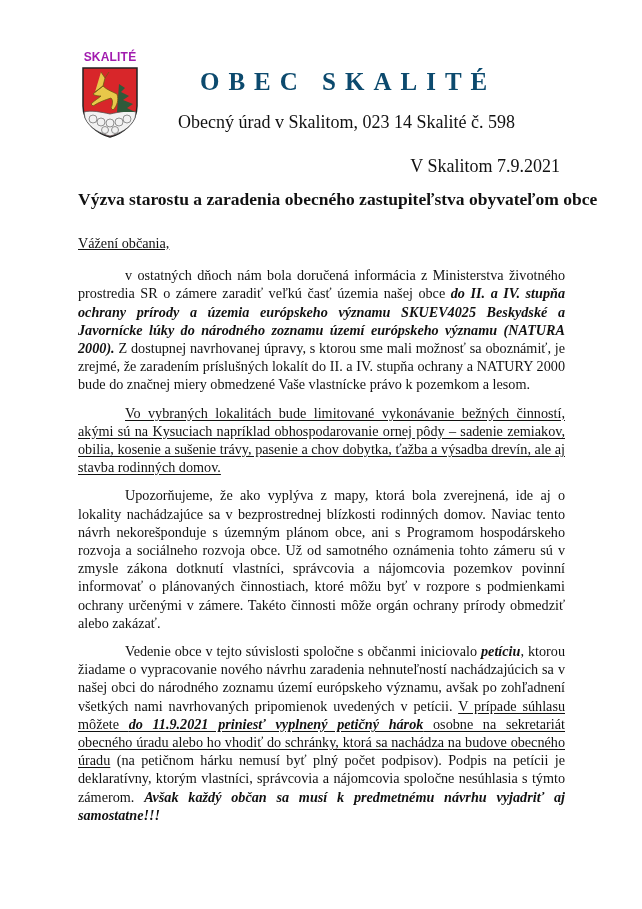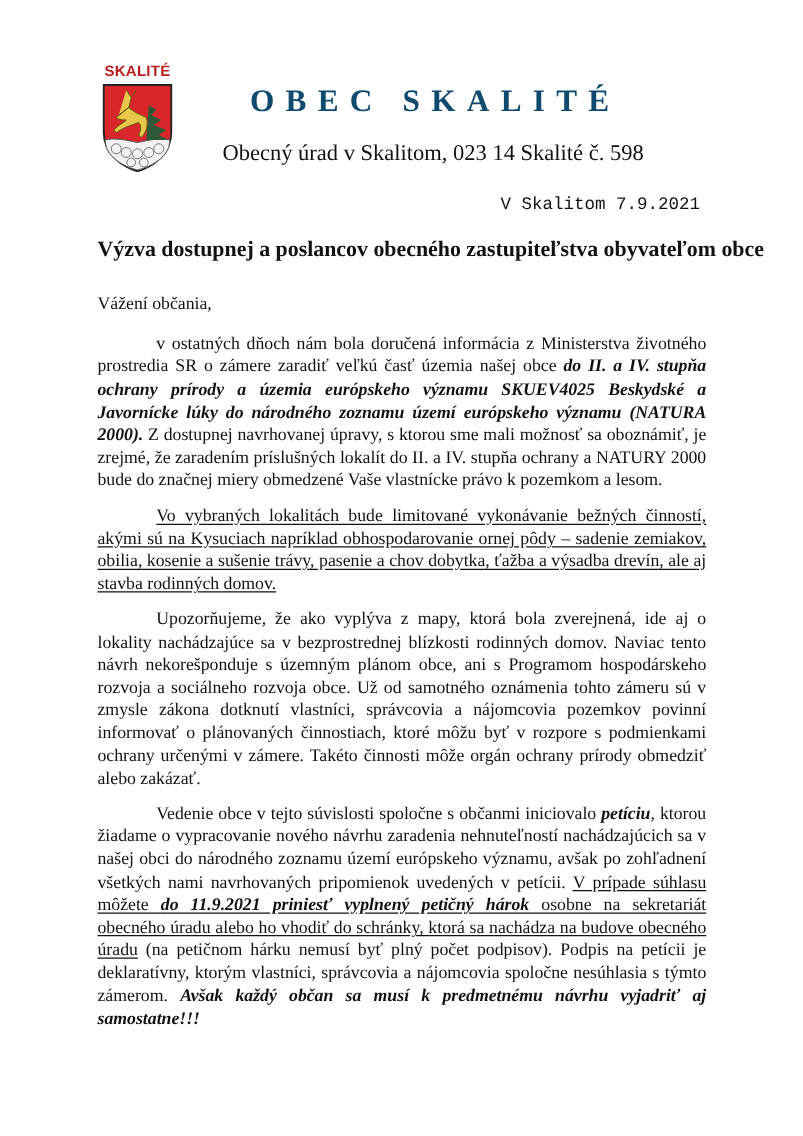--- a/index.html
+++ b/index.html
@@ -1,26 +1,26 @@
 <!DOCTYPE html>
 <html><head>
 <meta charset="utf-8">
 <style>
   html, body { margin:0; padding:0; background:#ffffff; }
   body { width:642px; height:909px; position:relative; font-family:"Liberation Serif", serif; color:#111; overflow:hidden; }
   .logo { position:absolute; left:78px; top:50px; width:64px; }
-  .logo-label { font-family:"Liberation Sans", sans-serif; font-weight:bold; font-size:12px; text-align:center; letter-spacing:0.2px; color:#b91c1c; line-height:14px; }
+  .logo-label { font-family:"Liberation Sans", sans-serif; font-weight:bold; font-size:12px; text-align:center; letter-spacing:0.2px; color:#a21caf; line-height:14px; }
   .logo svg { display:block; margin:2px auto 0; }
   .org-title { position:absolute; left:200px; top:68px; font-size:25px; font-weight:bold; letter-spacing:9px; color:#0c4a6e; }
   .org-address { position:absolute; left:178px; top:112px; font-size:18px; }
-  .date { position:absolute; right:82px; top:156px; font-size:14px;font-family:Liberation Mono, monospace; }
+  .date { position:absolute; right:82px; top:156px; font-size:18px; }
   .doc-title { position:absolute; left:78px; top:189px; font-size:17.5px; font-weight:bold; white-space:nowrap; }
   .body { position:absolute; left:78px; top:234px; width:487px; font-size:14.2px; line-height:18.2px; text-align:justify; }
   .body p { margin:0 0 10px 0; }
-  .salutation { margin-bottom:14px !important; }
+  .salutation { margin-bottom:14px !important;text-decoration:underline; }
   .indent { text-indent:47px; }
   u { text-decoration:underline; text-underline-offset:2px; }
   b { font-weight:bold;font-style:italic; }
 </style>
 </head>
 <body>
 
 <div class="logo">
   <div class="logo-label">SKALITÉ</div>
   <svg width="58" height="72" viewBox="0 0 58 72">
@@ -36,21 +36,21 @@
     <path d="M38 18 L44 22 L40 26 L48 30 L42 34 L52 38 L46 42 L54 46 L36 46 Z" fill="#2f5a3a"></path>
     <path d="M14 26 L22 20 L24 12 L20 6 M24 12 L28 6 M22 20 C26 24 32 26 36 28 C38 34 36 40 32 44 L30 42 C32 38 32 34 30 32 C24 34 18 36 12 40 L10 38 C14 34 18 32 20 30 C18 30 14 30 12 28 Z" fill="#e8c84a" stroke="#6b5a10" stroke-width="0.8"></path>
   </svg>
 </div>
 
 <div class="org-title">OBEC SKALITÉ</div>
 <div class="org-address">Obecný úrad v Skalitom, 023 14 Skalité č. 598</div>
 
 <div class="date">V Skalitom 7.9.2021</div>
 
-<div class="doc-title">Výzva dostupnej a poslancov obecného zastupiteľstva obyvateľom obce</div>
+<div class="doc-title">Výzva starostu a zaradenia obecného zastupiteľstva obyvateľom obce</div>
 
 <div class="body">
   <p class="salutation">Vážení občania,</p>
 
   <p class="indent"><span>v ostatných dňoch nám bola doručená informácia z Ministerstva životného prostredia SR o zámere zaradiť veľkú časť územia našej obce </span><b>do II. a IV. stupňa ochrany prírody a územia európskeho významu SKUEV4025 Beskydské a Javornícke lúky do národného zoznamu území európskeho významu (NATURA 2000).</b><span> Z dostupnej navrhovanej úpravy, s ktorou sme mali možnosť sa oboznámiť, je zrejmé, že zaradením príslušných lokalít do II. a IV. stupňa ochrany a NATURY 2000 bude do značnej miery obmedzené Vaše vlastnícke právo k pozemkom a lesom.</span></p>
 
   <p class="indent"><u>Vo vybraných lokalitách bude limitované vykonávanie bežných činností, akými sú na Kysuciach napríklad obhospodarovanie ornej pôdy – sadenie zemiakov, obilia, kosenie a sušenie trávy, pasenie a chov dobytka, ťažba a výsadba drevín, ale aj stavba rodinných domov.</u></p>
 
   <p class="indent"><span>Upozorňujeme, že ako vyplýva z mapy, ktorá bola zverejnená, ide aj o lokality nachádzajúce sa v bezprostrednej blízkosti rodinných domov. Naviac tento návrh nekorešponduje s územným plánom obce, ani s Programom hospodárskeho rozvoja a sociálneho rozvoja obce. Už od samotného oznámenia tohto zámeru sú v zmysle zákona dotknutí vlastníci, správcovia a nájomcovia pozemkov povinní informovať o plánovaných činnostiach, ktoré môžu byť v rozpore s podmienkami ochrany určenými v zámere. Takéto činnosti môže orgán ochrany prírody obmedziť alebo zakázať.</span></p>
 

